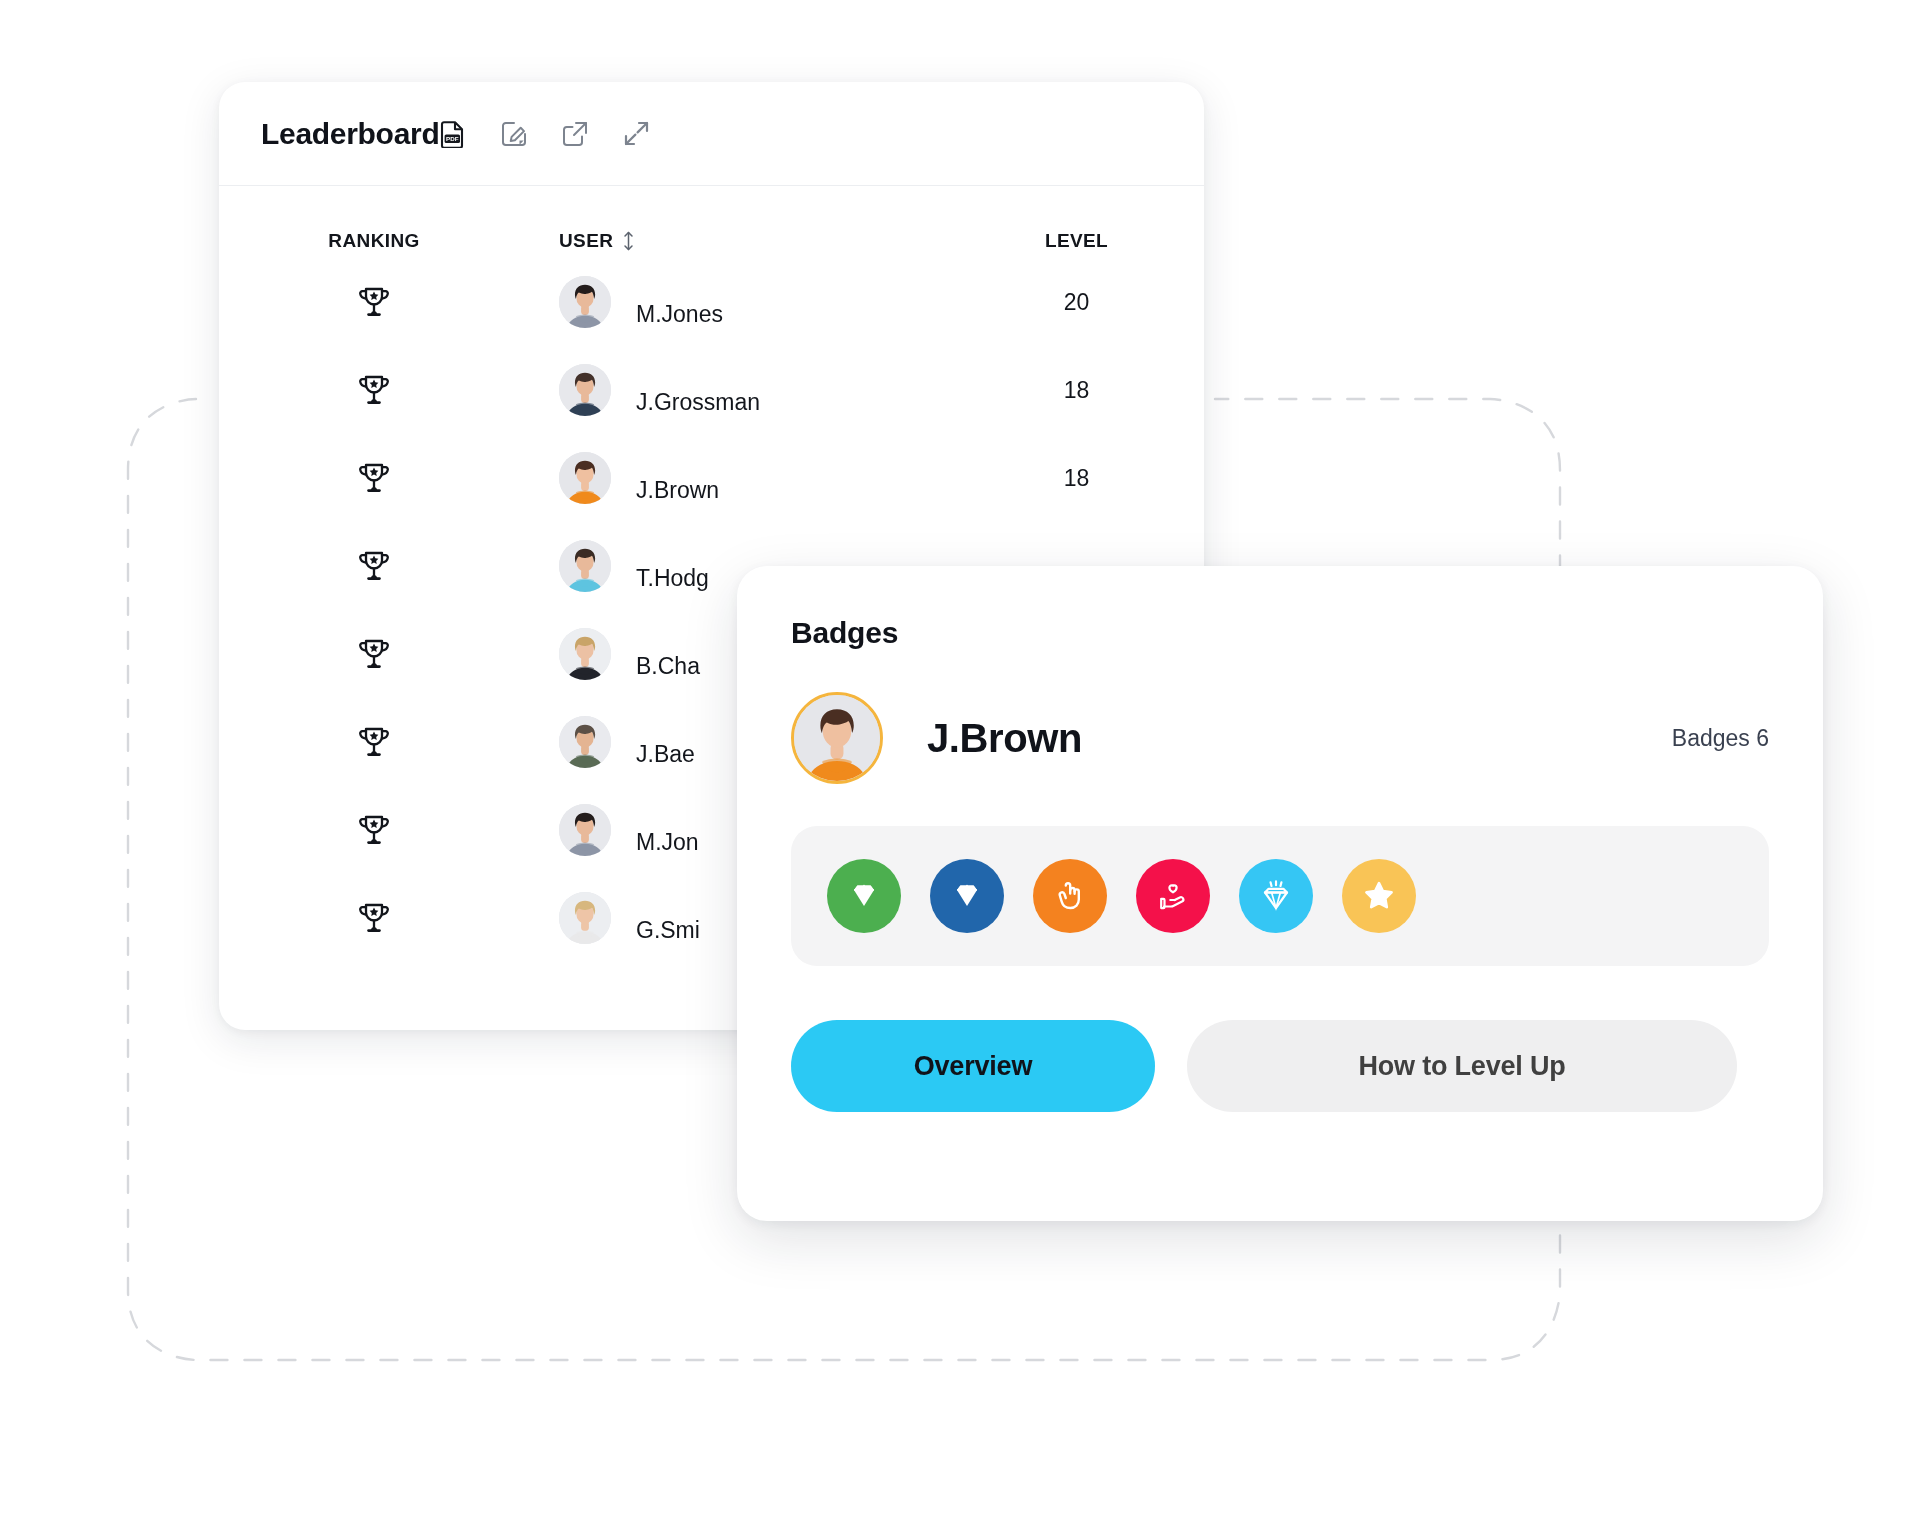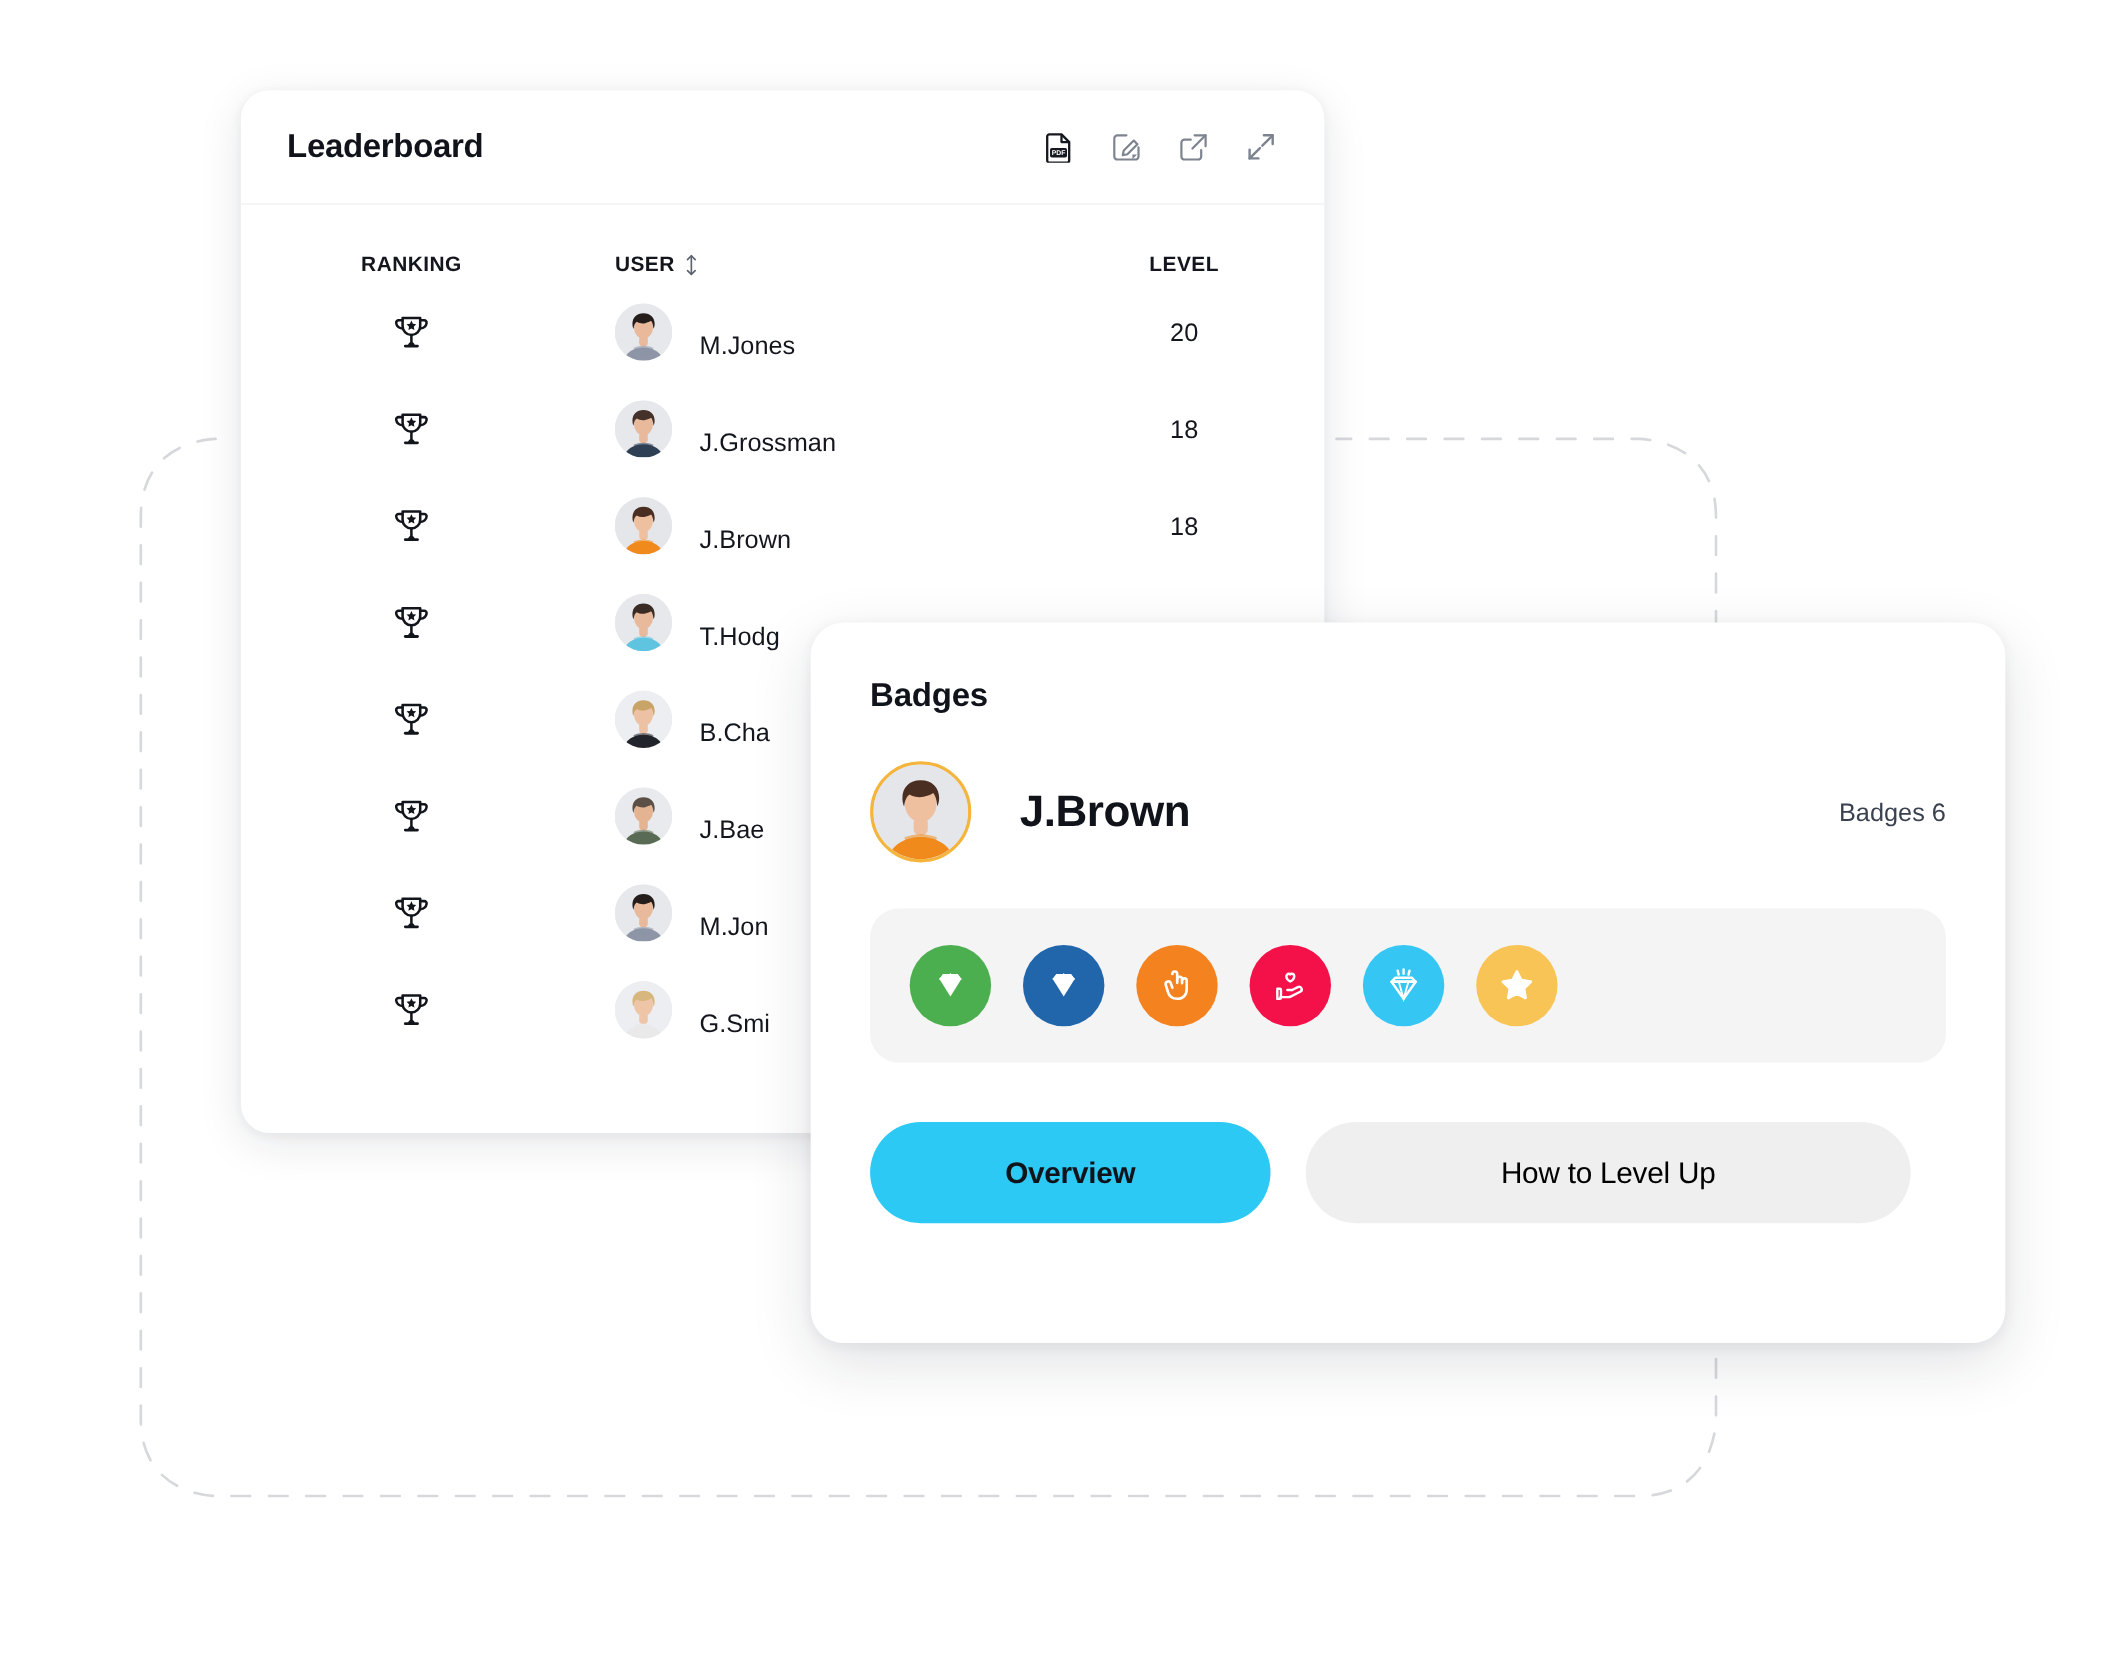--- a/index.html
+++ b/index.html
@@ -35,21 +35,20 @@
     background: #ffffff;
     border-radius: 26px;
     box-shadow: 0 10px 40px rgba(23,30,48,.10), 0 2px 10px rgba(23,30,48,.05);
     overflow: hidden;
   }
   #leaderboard-header {
     height: 104px;
     border-bottom: 1px solid #eceef1;
     display: flex;
     align-items: center;
-    justify-content: space-between;
     padding: 0 44px 0 42px;
   }
   #leaderboard-title {
     font-size: 30px;
     font-weight: 700;
     color: #10131a;
     letter-spacing: -0.3px;
   }
   #leaderboard-actions {
     display: flex;
@@ -187,22 +186,22 @@
     letter-spacing: -0.2px;
   }
   #btn-overview {
     width: 364px;
     background: #2bc9f4;
     color: #10131a;
   }
   #btn-levelup {
     width: 550px;
     background: #efeff0;
-    color: #000000;
-    font-weight: 400;
+    color: #404040;
+    font-weight: 700;
   }
 </style>
 </head>
 <body>
 
 <div id="stage">
 
   <svg id="dashed-path" viewBox="0 0 1920 1517">
     <path d="M 196 399
              C 196 399, 128 399, 128 470

